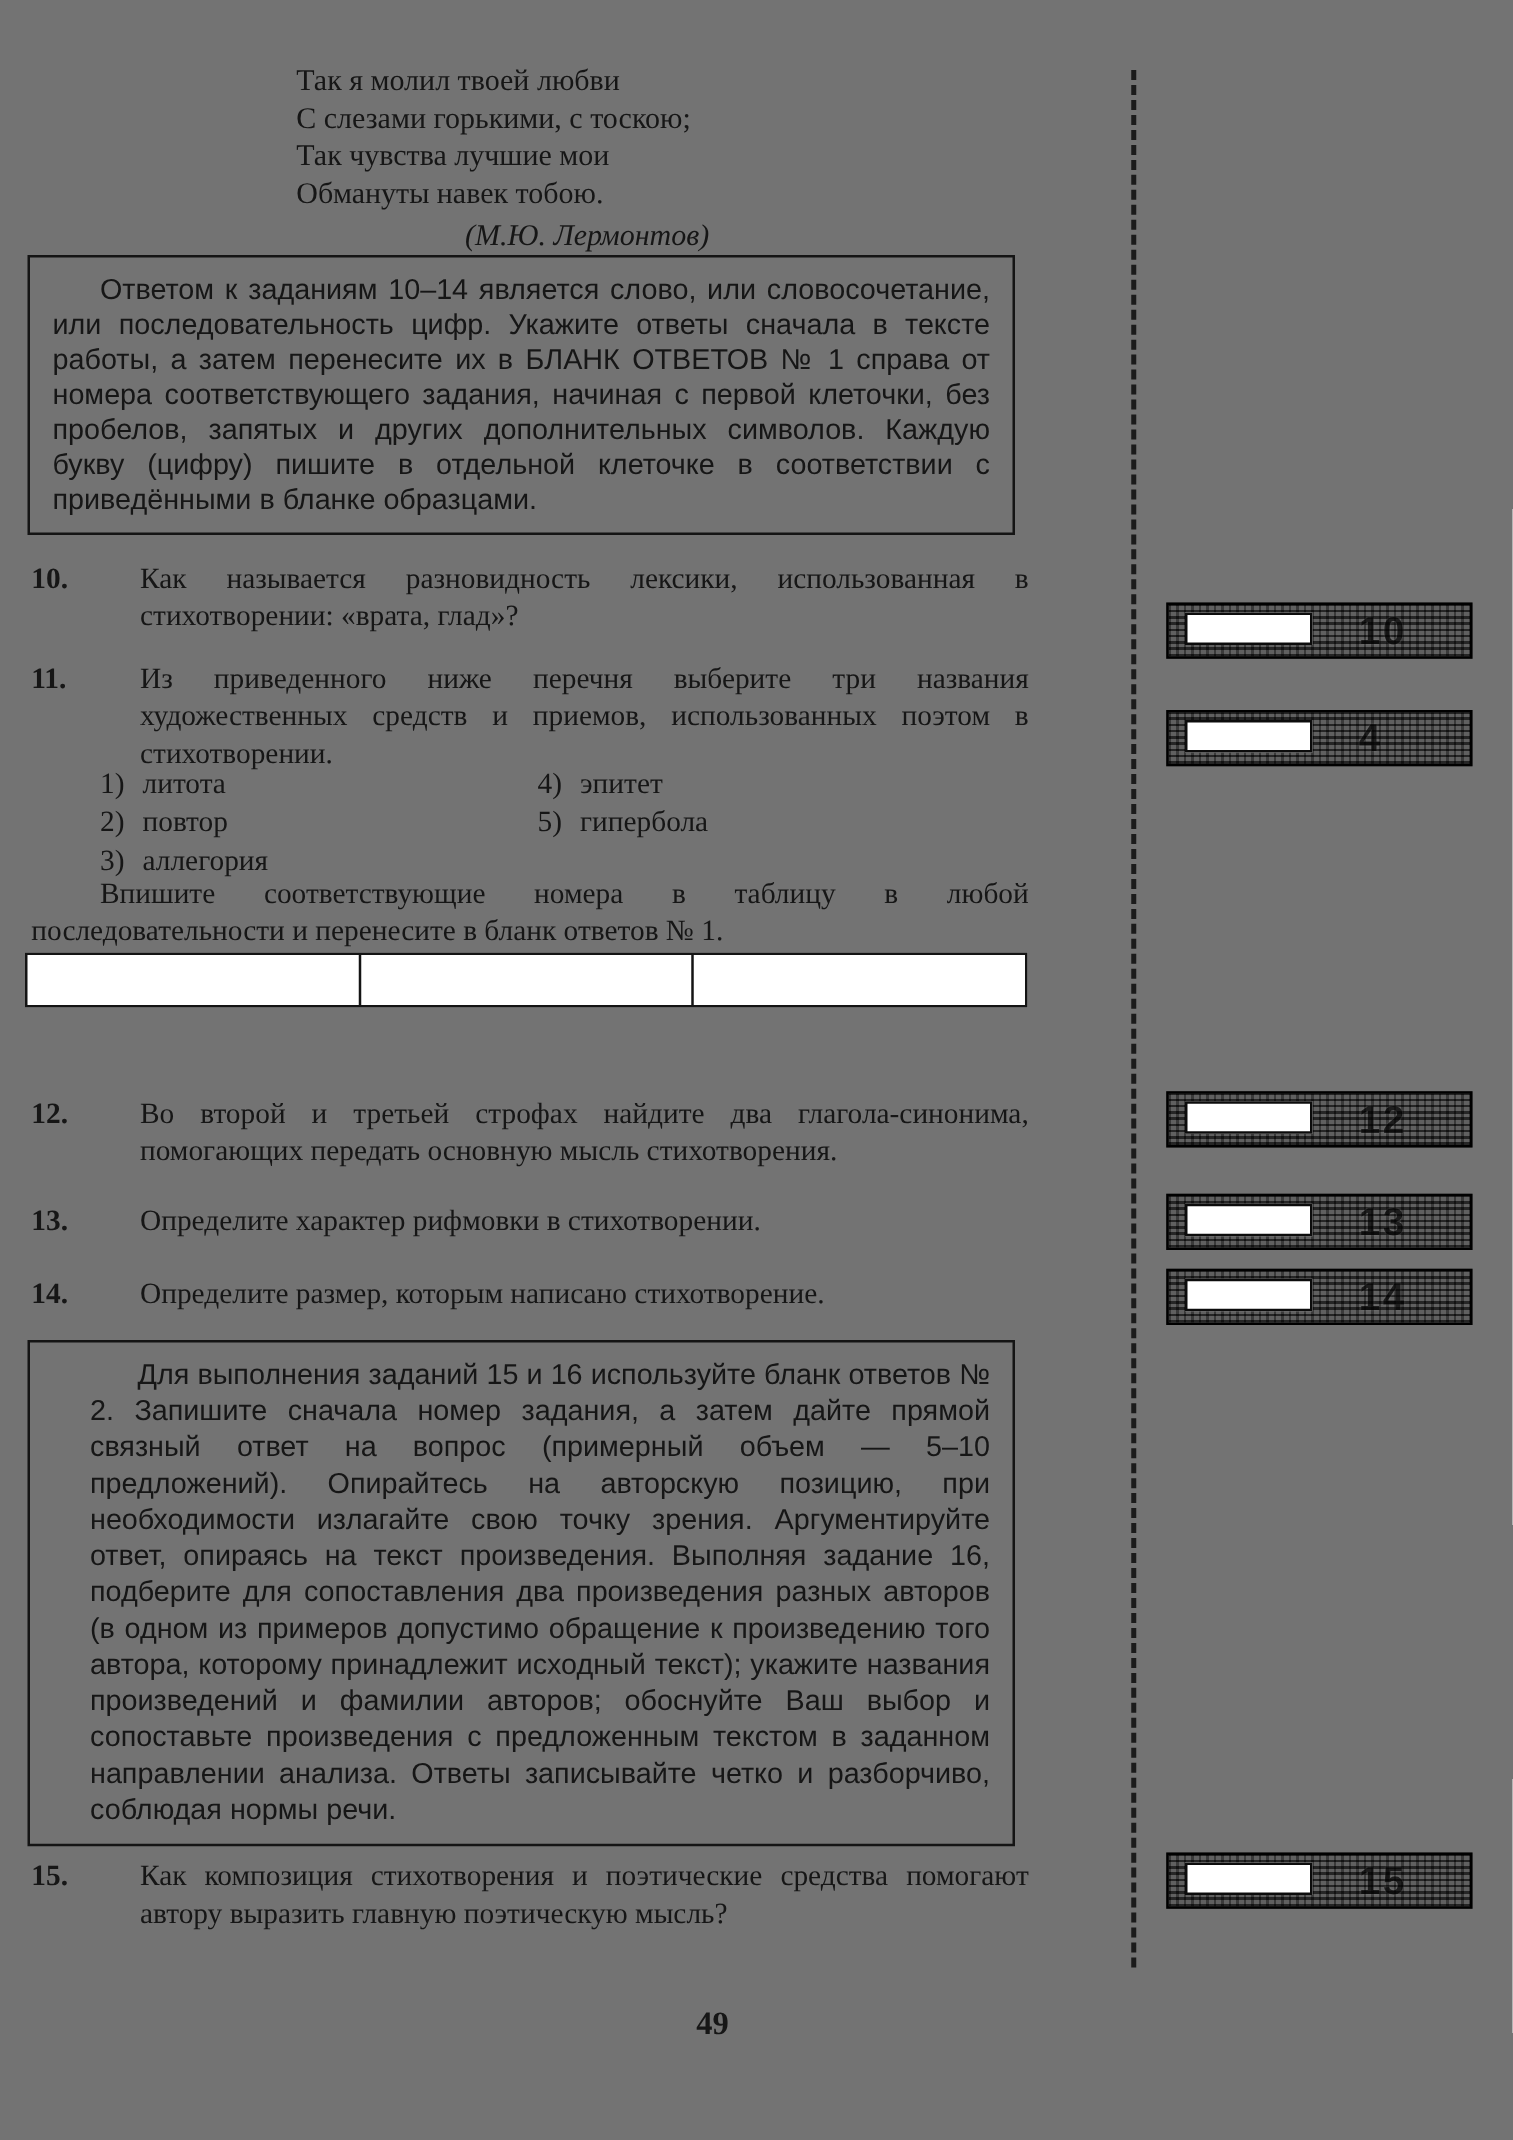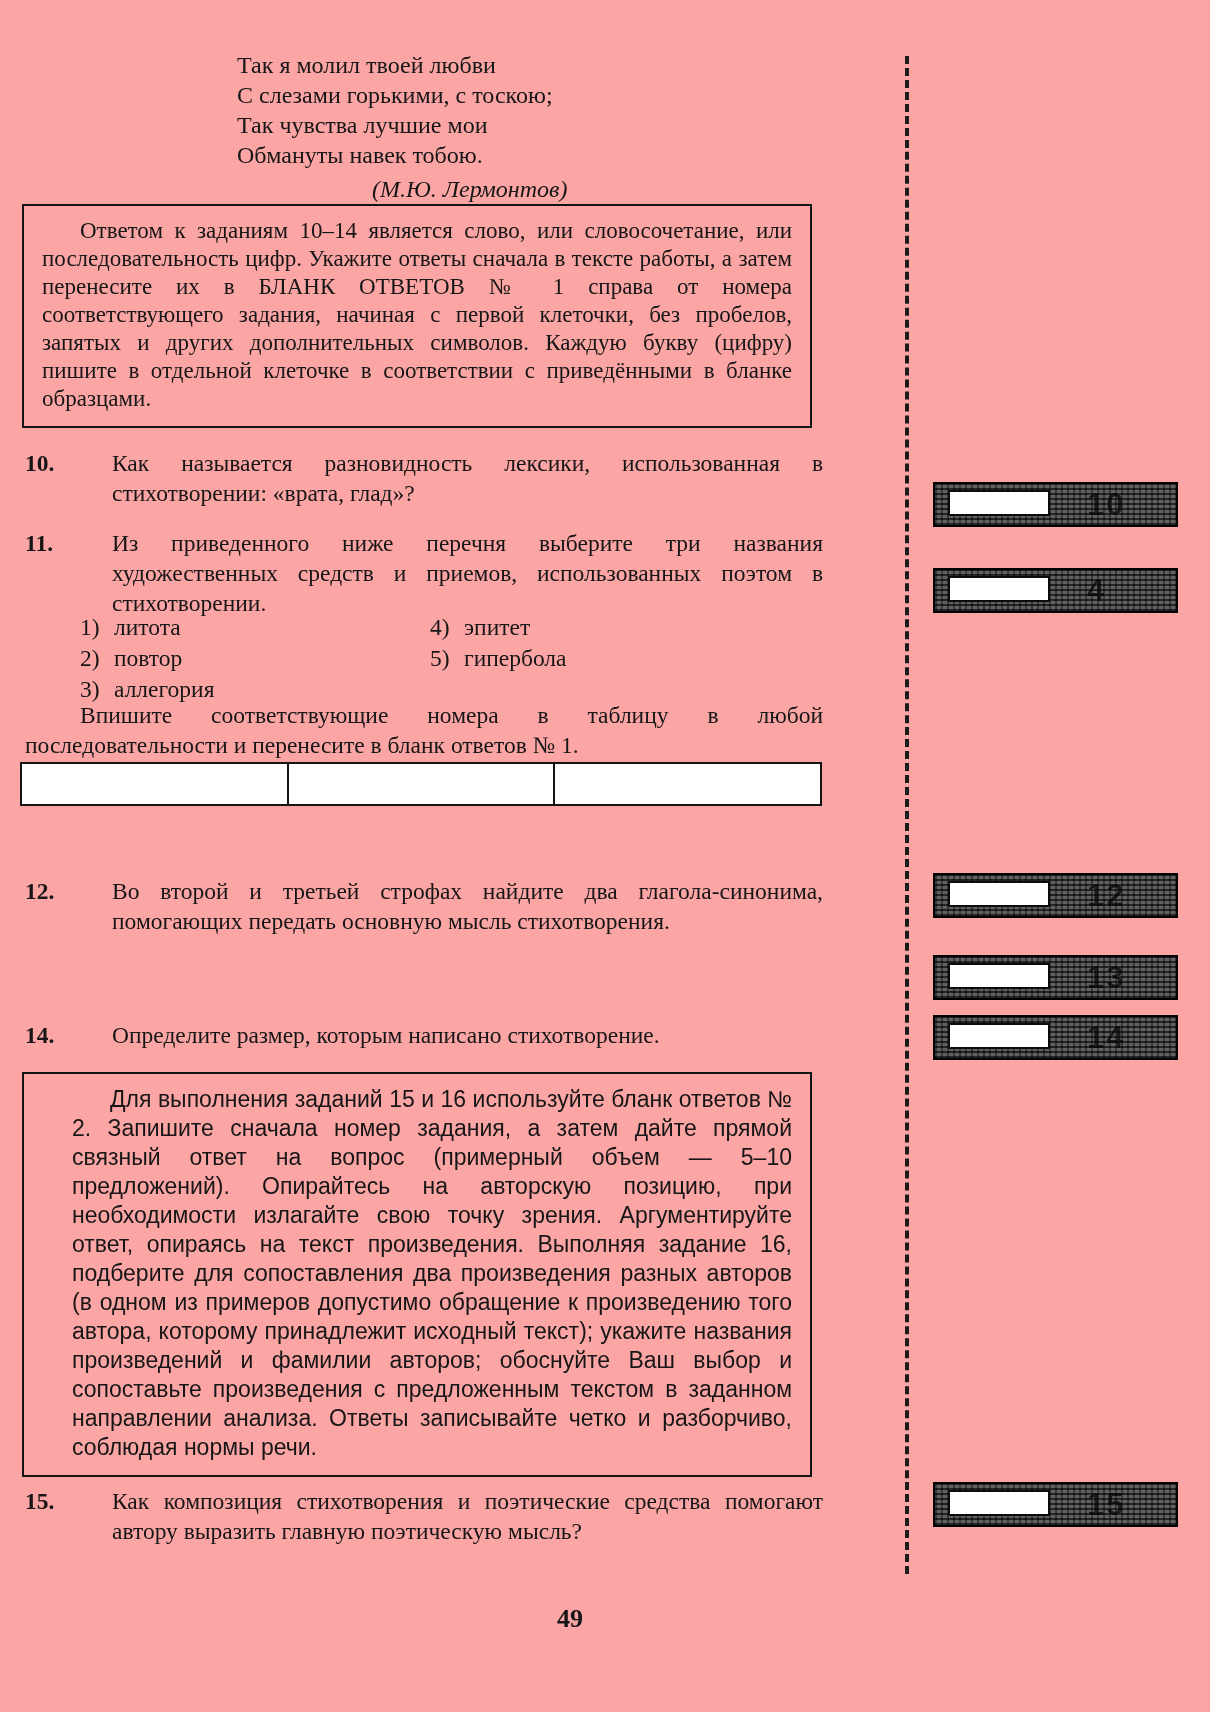--- a/index.html
+++ b/index.html
@@ -1,32 +1,32 @@
 <!DOCTYPE html>
 <html><head>
 <meta charset="utf-8">
 <style>
   html,body{margin:0;padding:0;background:#e8e8e8;}
   .page{
     position:relative;width:1210px;height:1712px;margin:0 auto;
-    background:#fca5a5;color:#161616;overflow:hidden;
+    background:#737373;color:#161616;overflow:hidden;
     font-family:"Liberation Serif", serif;
   }
   
   .poem{position:absolute;left:237px;top:50px;font-size:24px;line-height:30px;}
   .poem-line{white-space:nowrap;}
   .poem-attr{font-style:italic;margin-left:135px;margin-top:4px;font-size:24px;}
   
   .ibox{
     position:absolute;left:22px;width:790px;box-sizing:border-box;
     border:2px solid #141414;padding:11px 18px 13px 18px;
     font-family:"Liberation Sans", sans-serif;
     font-size:23px;line-height:28px;text-align:justify;text-indent:38px;
   }
-  .ibox1{top:204px;font-family:Liberation Serif, serif;}
+  .ibox1{top:204px;}
   .ibox2{top:1072px;line-height:29px;padding-left:48px;}
   
   .question{position:absolute;left:25px;width:798px;font-size:23.5px;line-height:30px;}
   .qnum{position:absolute;left:0;top:0;font-weight:bold;}
   .qtext{margin-left:87px;text-align:justify;}
   
   .opts{position:absolute;top:612px;font-size:23.5px;line-height:31px;}
   .opts.c1{left:80px;}
   .opts.c2{left:430px;}
   .opt{display:flex;}
@@ -130,20 +130,24 @@
     <div class="cell"></div>
     <div class="cell"></div>
     <div class="cell"></div>
   </div>
 
   <div class="question" style="top:876px">
     <span class="qnum">12.</span>
     <div class="qtext">Во второй и третьей строфах найдите два глагола-синонима, помогающих передать основную мысль стихотворения.</div>
   </div>
 
+  <div class="question" style="top:962px">
+    <span class="qnum">13.</span>
+    <div class="qtext">Определите характер рифмовки в стихотворении.</div>
+  </div>
 
   <div class="question" style="top:1020px">
     <span class="qnum">14.</span>
     <div class="qtext">Определите размер, которым написано стихотворение.</div>
   </div>
 
   <div class="ibox ibox2">
     <span>Для выполнения заданий 15 и 16 используйте бланк ответов № 2. Запишите сначала номер задания, а затем дайте прямой связный ответ на вопрос (примерный объем — 5–10 предложений). Опирайтесь на авторскую позицию, при необходимости излагайте свою точку зрения. Аргументируйте ответ, опираясь на текст произведения. Выполняя задание 16, подберите для сопоставления два произведения разных авторов (в одном из примеров допустимо обращение к произведению того автора, которому принадлежит исходный текст); укажите названия произведений и фамилии авторов; обоснуйте Ваш выбор и сопоставьте произведения с предложенным текстом в заданном направлении анализа. Ответы записывайте четко и разборчиво, соблюдая нормы речи.</span>
   </div>
 

